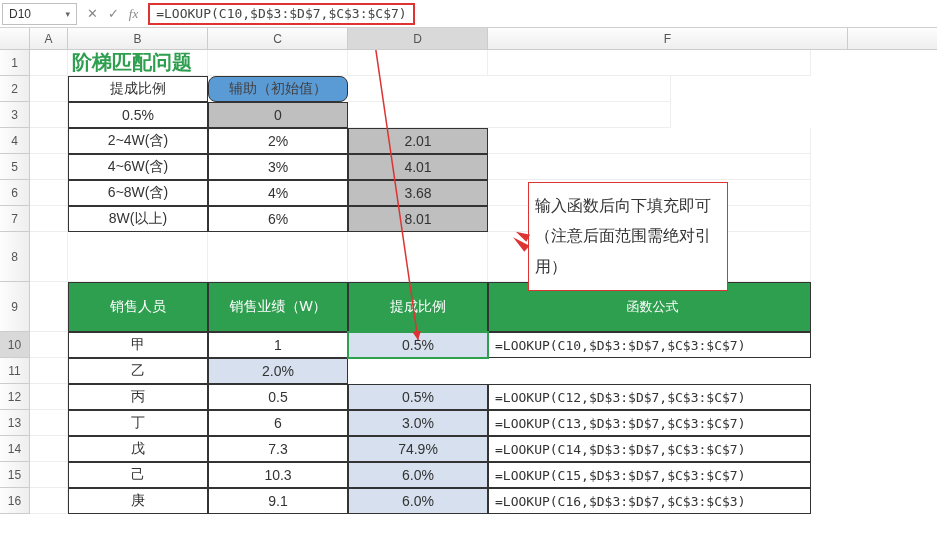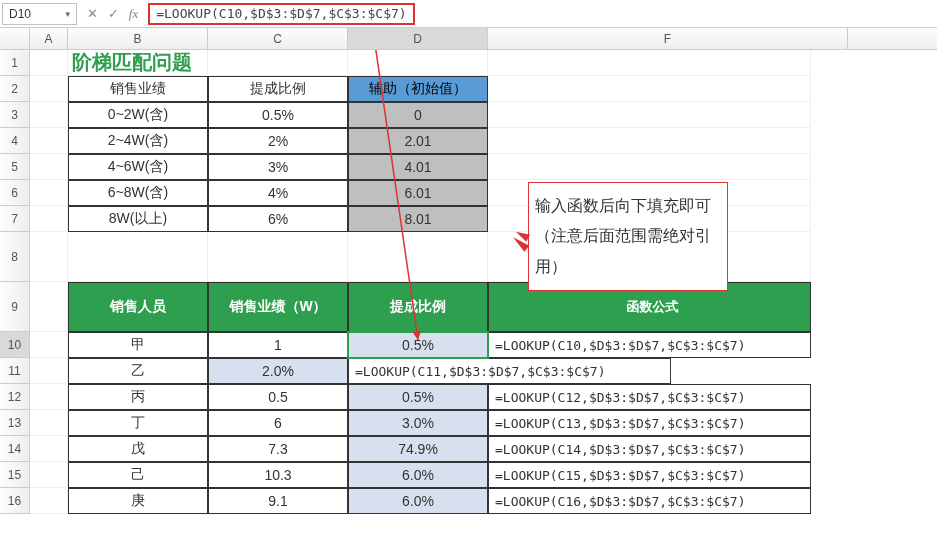--- a/index.html
+++ b/index.html
@@ -31,25 +31,25 @@
 .sheet { position: relative; flex: 1; }
 .row { display: flex; height: 26px; }
 .row.tall { height: 50px; }
 .cell { border-right: 1px solid #eee; border-bottom: 1px solid #eee; height: 100%; display: flex; align-items: center; justify-content: center; font-size: 14px; }
 .cA { width: 38px; } .cB { width: 140px; } .cC { width: 140px; } .cD { width: 140px; } .cF { width: 323px; justify-content: flex-start; padding-left: 6px; font-family: Consolas, monospace; font-size: 13px; }
 .title { font-weight: bold; color: #2e9e4f; font-size: 20px; justify-content: flex-start; padding-left: 4px; }
 
 
 .tb { border: 1.5px solid #333; }
 .hd1 { background: #fff; font-weight: 500; }
-.hd1.blue { background: #5b9bd5; color: #000000; }
+.hd1.blue { background: #5b9bd5; color: #404040; border-radius: 8px; }
 .helper { background: #bfbfbf; }
 
 
-.hd2 { background: #2e9e4f; color: #fff; font-weight: 700; }
+.hd2 { background: #2e9e4f; color: #fff; font-weight: 400; }
 .ratio { background: #d6e0ee; }
 .ratio.sel { outline: 2px solid #2e9e4f; outline-offset: -1px; position: relative; }
 
 
 .callout { position: absolute; left: 498px; top: 132px; width: 200px; border: 1.5px solid #d33; background: #fff; padding: 8px 6px; font-size: 16px; line-height: 1.9; z-index: 5; }
 .callout .tail1,.callout .tail2 { position: absolute; width: 0; height: 0; border-style: solid; }
 .callout .tail1 { top: 48px; left: -14px; border-width: 4px 14px 4px 0; border-color: transparent #d33 transparent transparent; transform: rotate(28deg); }
 .callout .tail2 { top: 56px; left: -18px; border-width: 4px 18px 4px 0; border-color: transparent #d33 transparent transparent; transform: rotate(40deg); }
 
 .arrow-svg { position: absolute; left: 0; top: 0; pointer-events: none; z-index: 4; }
@@ -110,29 +110,27 @@
       <div class="row">
           <div class="cell cA"></div>
           <div class="cell cB title">阶梯匹配问题</div>
           <div class="cell cC"></div>
           <div class="cell cD"></div>
           <div class="cell cF"></div>
         </div>
 
       <div class="row">
           <div class="cell cA"></div>
-        <div class="cell cB tb hd1">销售业绩</div>
         <div class="cell cC tb hd1">提成比例</div>
         <div class="cell cD tb hd1 blue">辅助（初始值）</div>
         <div class="cell cF"></div>
         </div>
 
       <div class="row">
           <div class="cell cA"></div>
-          <div class="cell cB tb">0~2W(含)</div>
           <div class="cell cC tb">0.5%</div>
           <div class="cell cD tb helper">0</div>
           <div class="cell cF"></div>
         </div>
       <div class="row">
           <div class="cell cA"></div>
           <div class="cell cB tb">2~4W(含)</div>
           <div class="cell cC tb">2%</div>
           <div class="cell cD tb helper">2.01</div>
           <div class="cell cF"></div>
@@ -141,21 +139,21 @@
           <div class="cell cA"></div>
           <div class="cell cB tb">4~6W(含)</div>
           <div class="cell cC tb">3%</div>
           <div class="cell cD tb helper">4.01</div>
           <div class="cell cF"></div>
         </div>
       <div class="row">
           <div class="cell cA"></div>
           <div class="cell cB tb">6~8W(含)</div>
           <div class="cell cC tb">4%</div>
-          <div class="cell cD tb helper">6.01</div>
+          <div class="cell cD tb helper">3.68</div>
           <div class="cell cF"></div>
         </div>
       <div class="row">
           <div class="cell cA"></div>
           <div class="cell cB tb">8W(以上)</div>
           <div class="cell cC tb">6%</div>
           <div class="cell cD tb helper">8.01</div>
           <div class="cell cF"></div>
         </div>
 
@@ -179,21 +177,20 @@
           <div class="cell cA"></div>
           <div class="cell cB tb">甲</div>
           <div class="cell cC tb">1</div>
           <div class="cell cD tb ratio sel">0.5%</div>
           <div class="cell cF tb">=LOOKUP(C10,$D$3:$D$7,$C$3:$C$7)</div>
         </div>
       <div class="row">
           <div class="cell cA"></div>
           <div class="cell cB tb">乙</div>
           <div class="cell cD tb ratio">2.0%</div>
-          <div class="cell cF tb">=LOOKUP(C11,$D$3:$D$7,$C$3:$C$7)</div>
         </div>
       <div class="row">
           <div class="cell cA"></div>
           <div class="cell cB tb">丙</div>
           <div class="cell cC tb">0.5</div>
           <div class="cell cD tb ratio">0.5%</div>
           <div class="cell cF tb">=LOOKUP(C12,$D$3:$D$7,$C$3:$C$7)</div>
         </div>
       <div class="row">
           <div class="cell cA"></div>
@@ -214,21 +211,21 @@
           <div class="cell cB tb">己</div>
           <div class="cell cC tb">10.3</div>
           <div class="cell cD tb ratio">6.0%</div>
           <div class="cell cF tb">=LOOKUP(C15,$D$3:$D$7,$C$3:$C$7)</div>
         </div>
       <div class="row">
           <div class="cell cA"></div>
           <div class="cell cB tb">庚</div>
           <div class="cell cC tb">9.1</div>
           <div class="cell cD tb ratio">6.0%</div>
-          <div class="cell cF tb">=LOOKUP(C16,$D$3:$D$7,$C$3:$C$7)</div>
+          <div class="cell cF tb">=LOOKUP(C16,$D$3:$D$7,$C$3:$C$3)</div>
         </div>
 
       <div class="callout">
         <div>输入函数后向下填充即可</div>
         <div>（注意后面范围需绝对引用）</div>
         <div class="tail1"></div>
         <div class="tail2"></div>
       </div>
 
       <svg class="arrow-svg" width="900" height="320">

